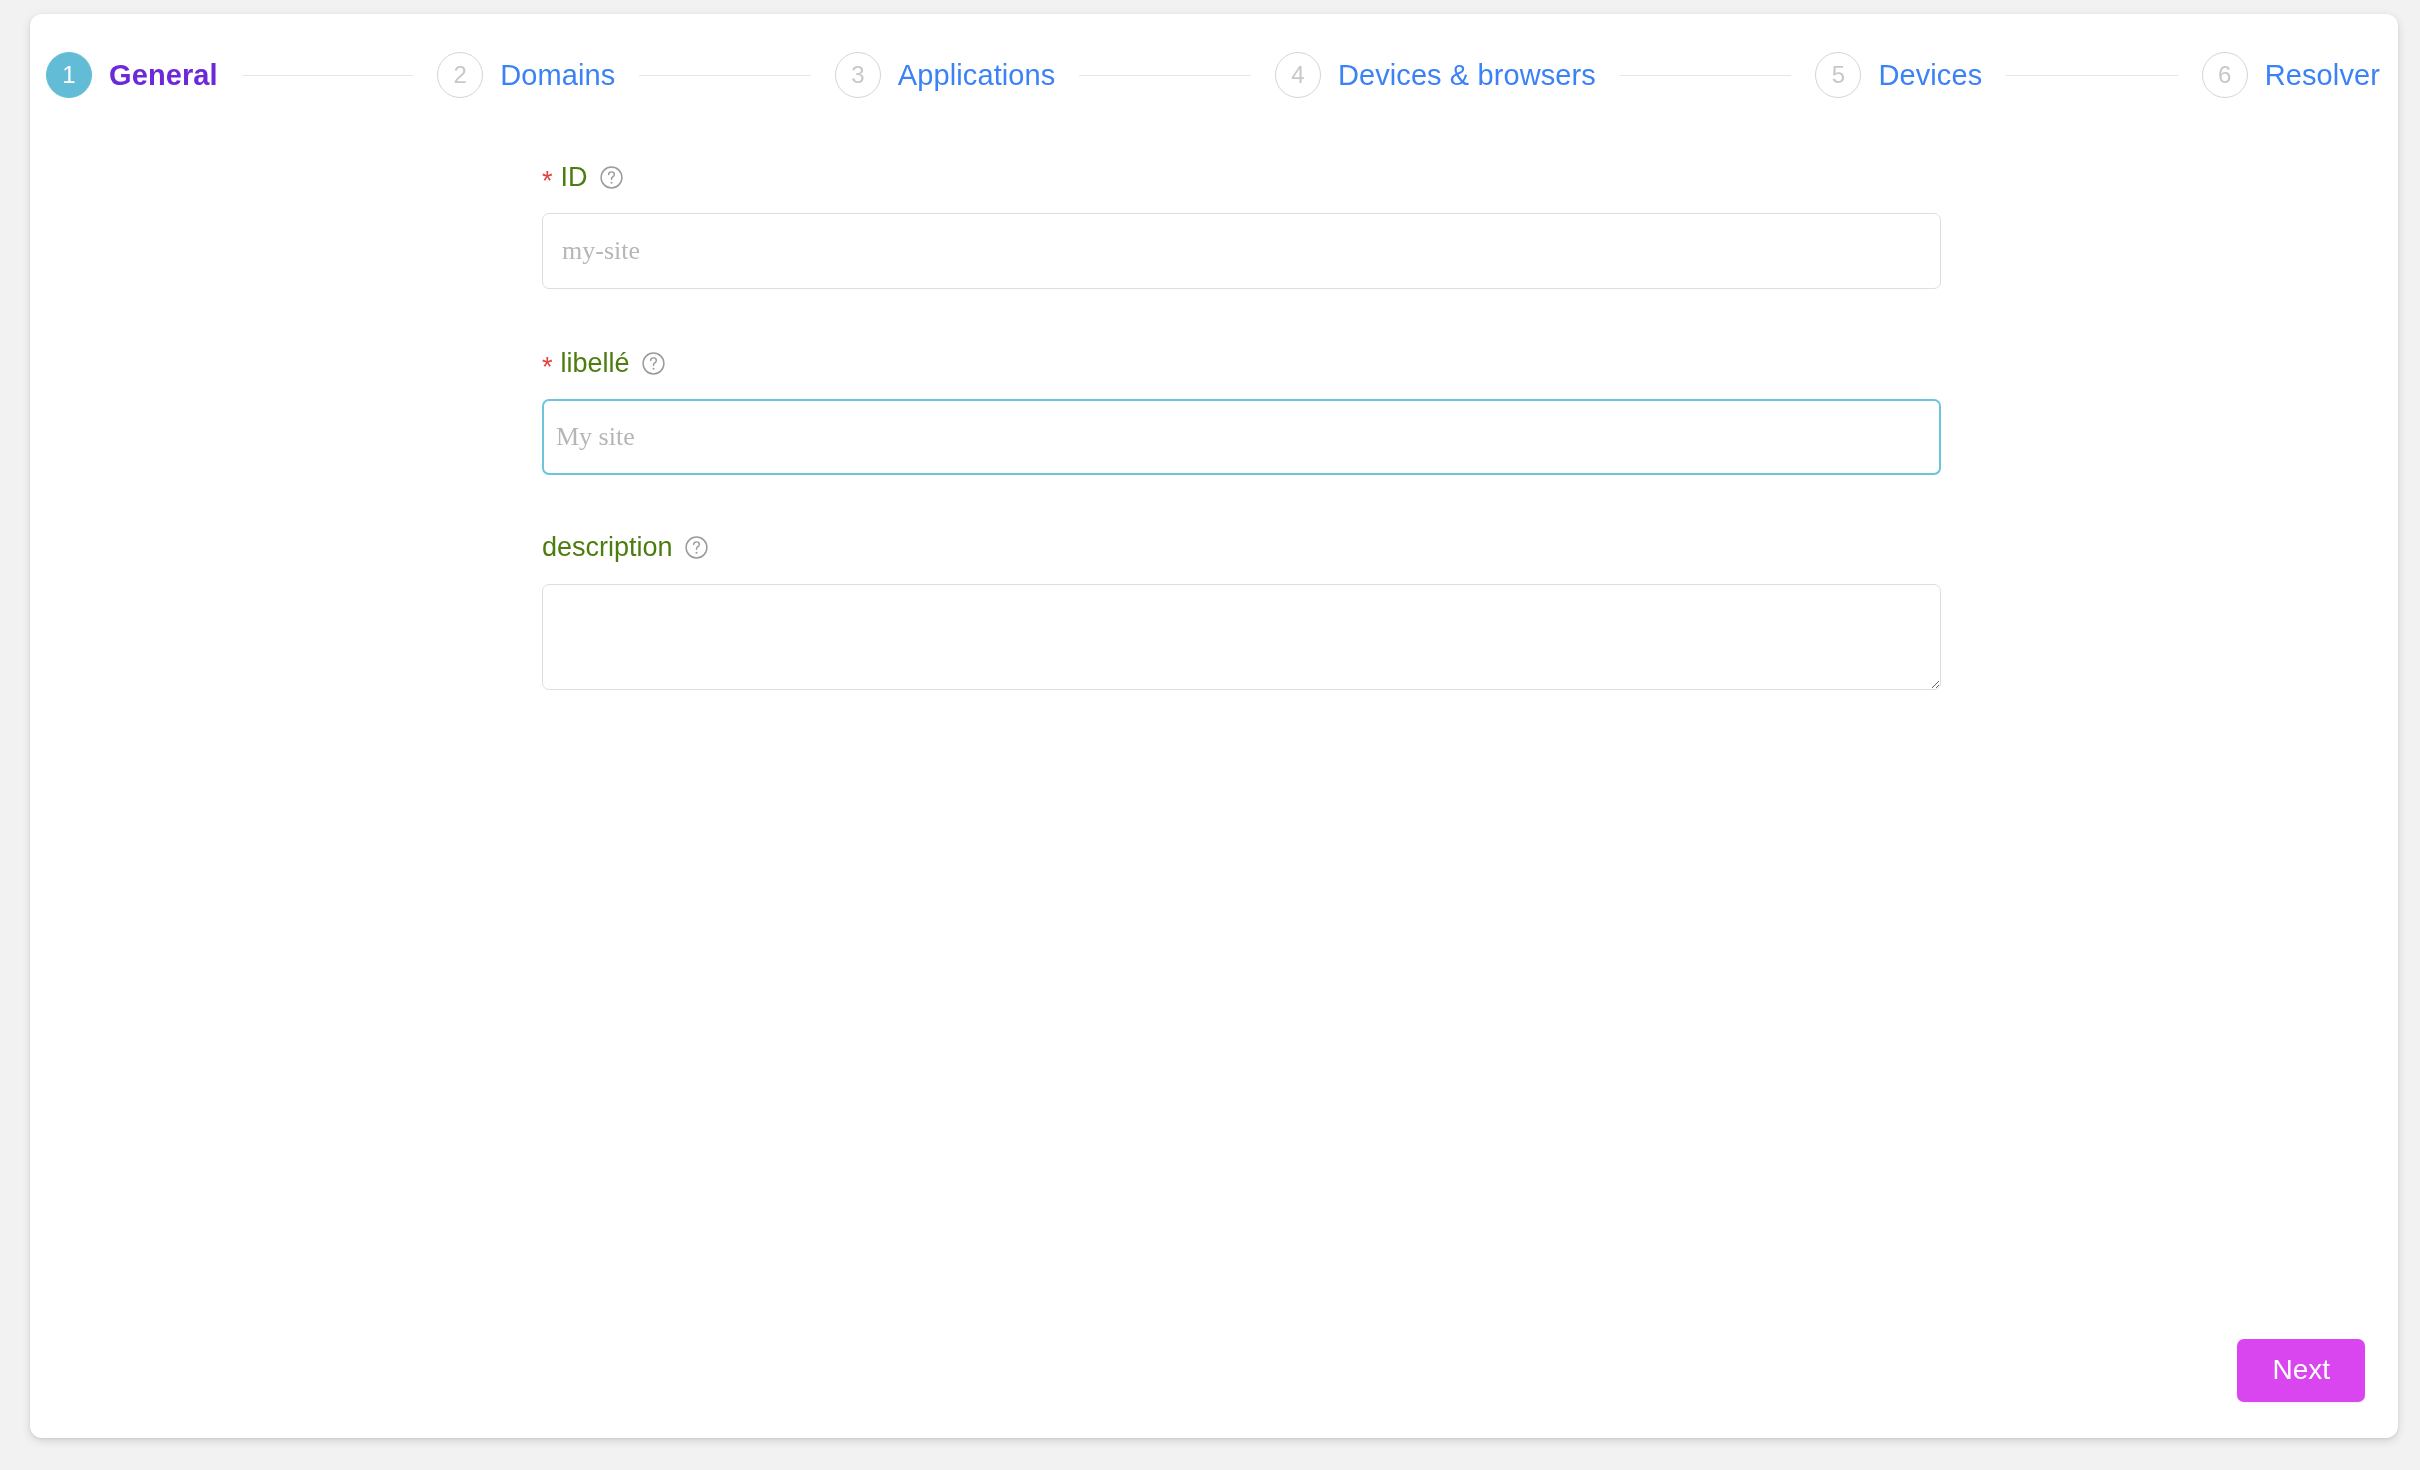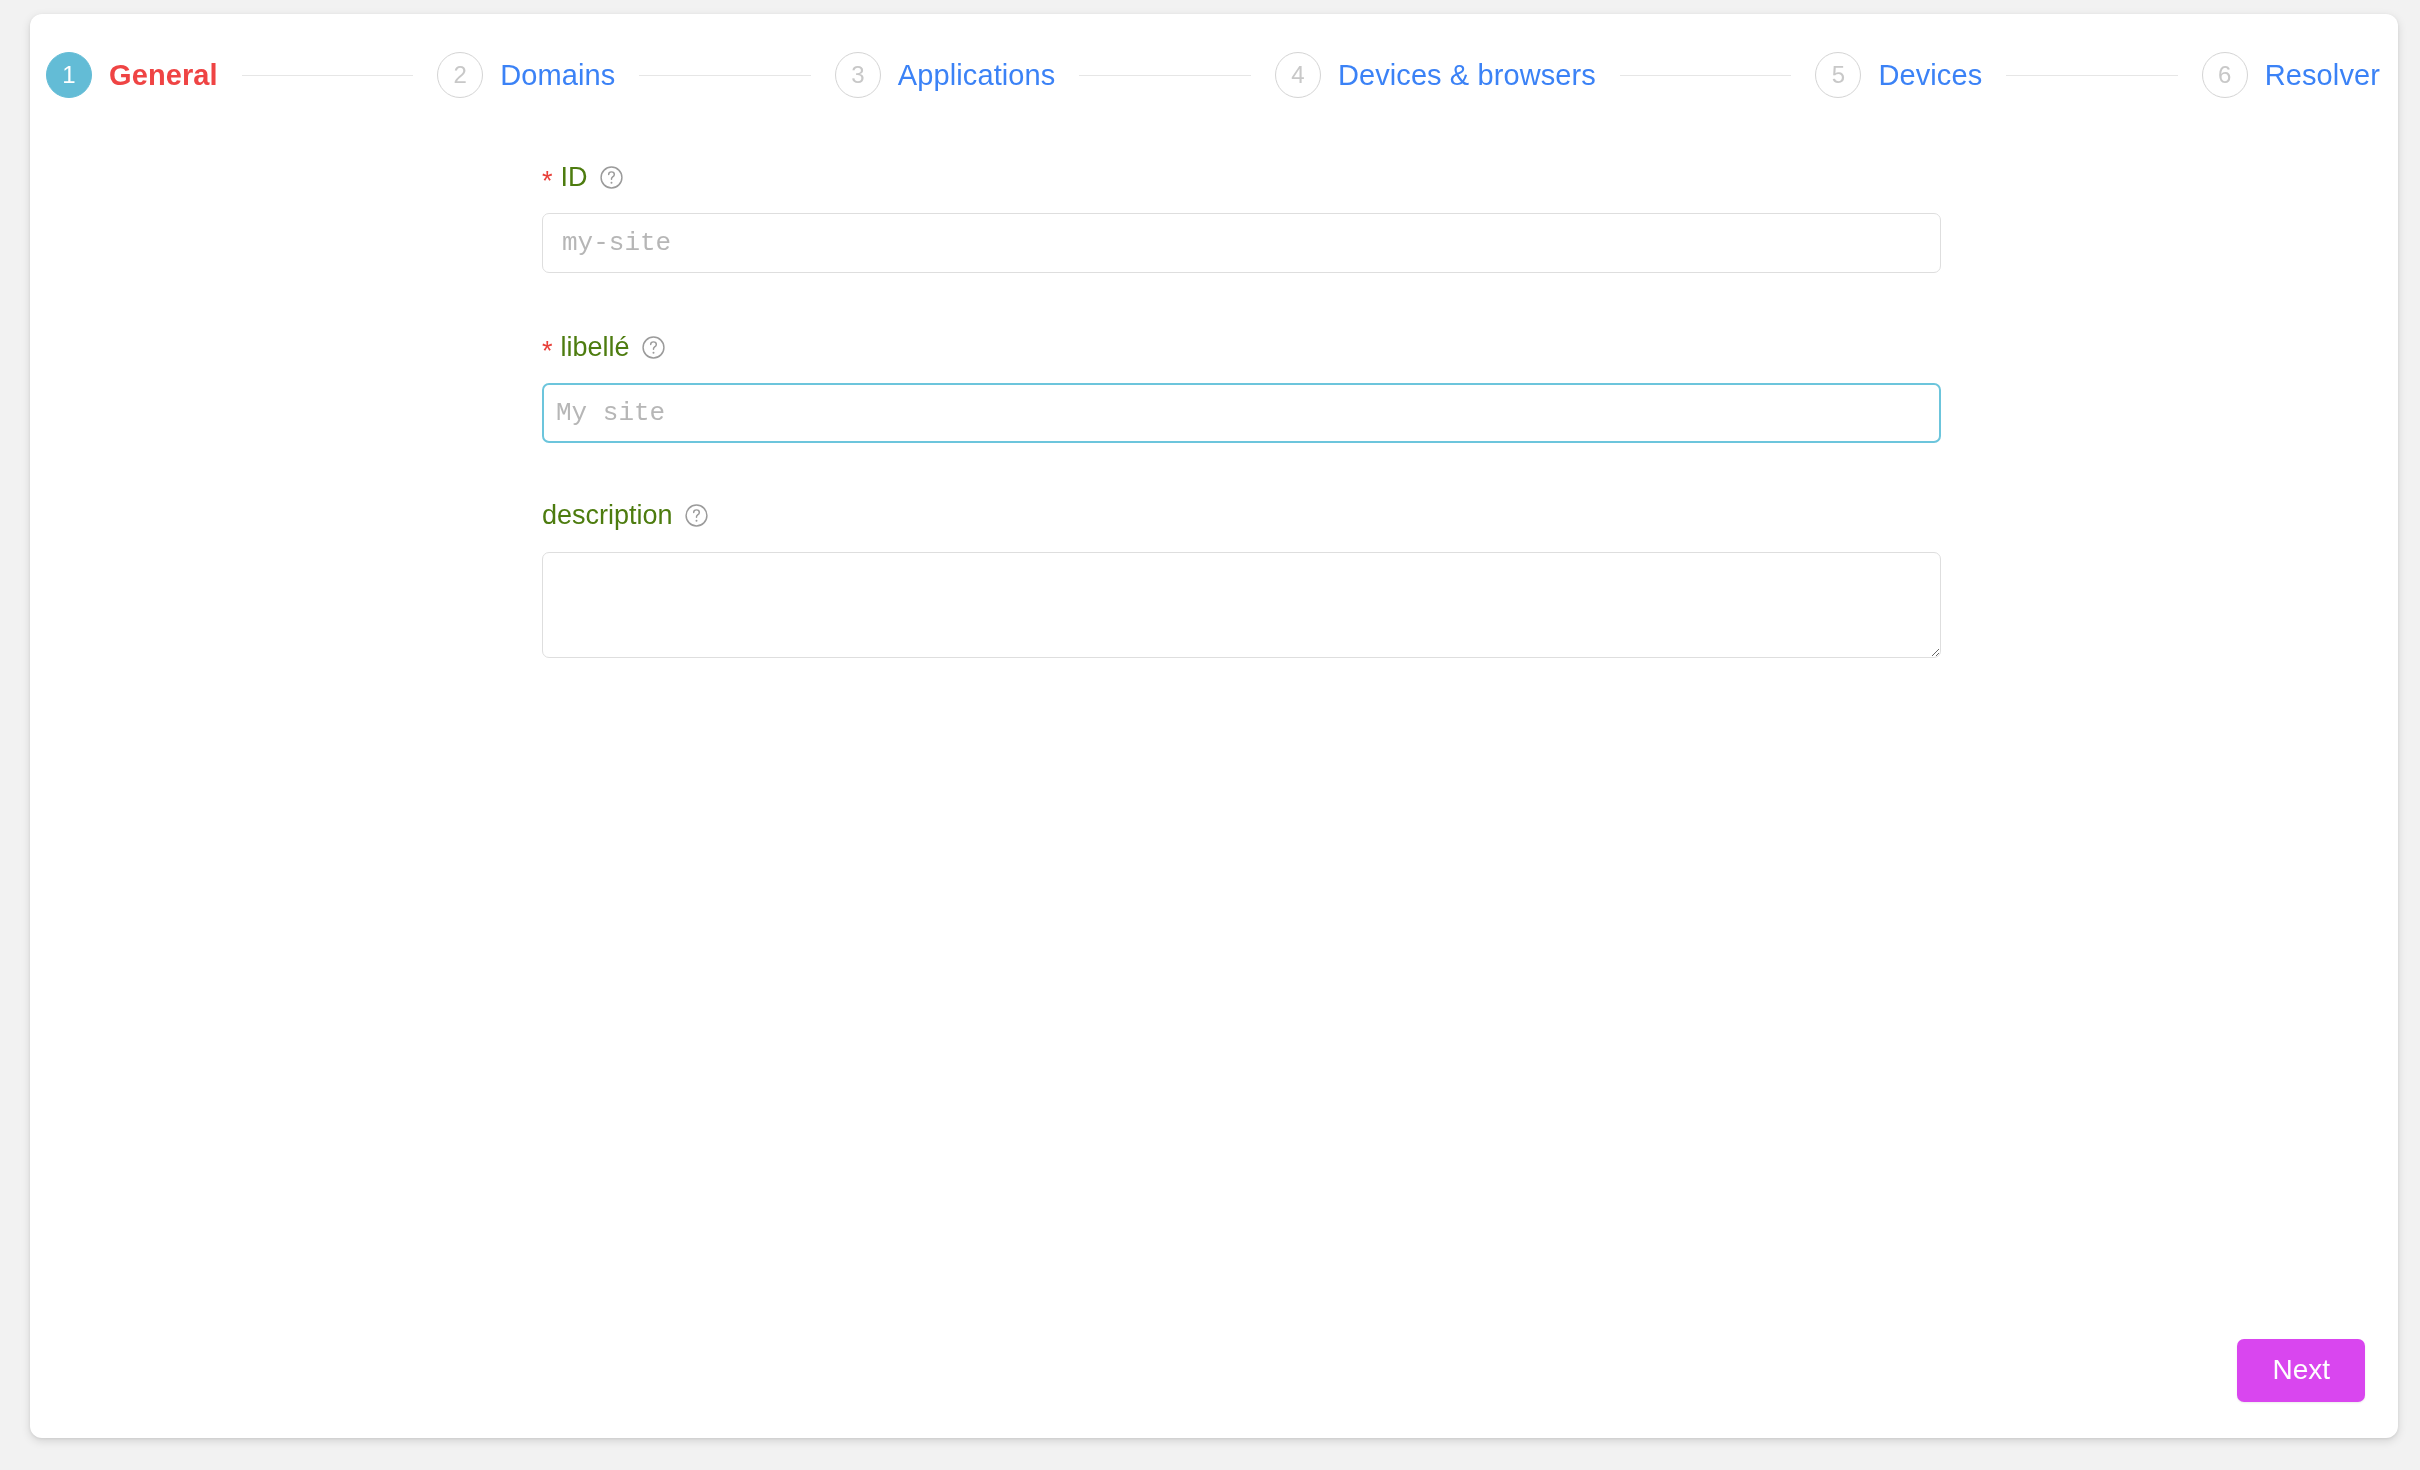--- a/index.html
+++ b/index.html
@@ -75,21 +75,21 @@
     background: #ffffff;
     color: #c8c8c8;
     border: 1px solid #d4d4d4;
   }
   .step-label {
     margin-left: 17px;
     font-size: 29px;
     letter-spacing: 0.1px;
   }
   .step.active .step-label {
-    color: #ef4444;
+    color: #6d28d9;
     font-weight: bold;
   }
   .step.inactive .step-label {
     color: #3b82f6;
     font-weight: normal;
   }
   .step-connector {
     flex: 1 1 auto;
     height: 1px;
     background: #e6e6e6;
@@ -135,26 +135,26 @@
     justify-content: center;
     flex: 0 0 auto;
     cursor: pointer;
   }
   .help-icon svg { display: block; }
 
   .text-input {
     display: block;
     box-sizing: border-box;
     width: 1399px;
-    height: 60px;
+    height: 76px;
     margin-top: 19px;
     border: 1px solid #dedede;
     border-radius: 7px;
     background: #ffffff;
-    font-family: Liberation Mono, monospace;
+    font-family: Liberation Serif, serif;
     font-size: 26px;
     color: #3d3d3d;
     padding: 0 19px;
     outline: none;
   }
   .text-input::placeholder { color: #b6b6b6; }
   .text-input.focused {
     border: 2px solid #6cc5dc;
     padding-left: 12px;
   }

